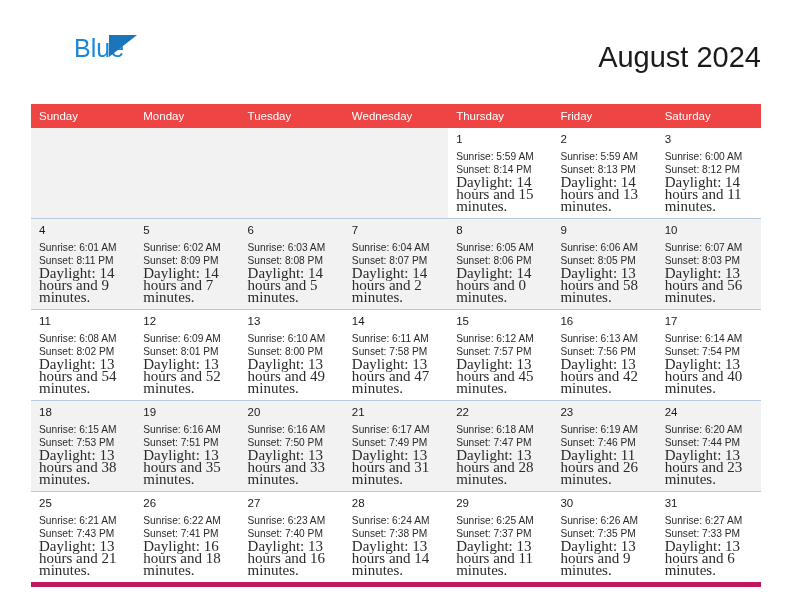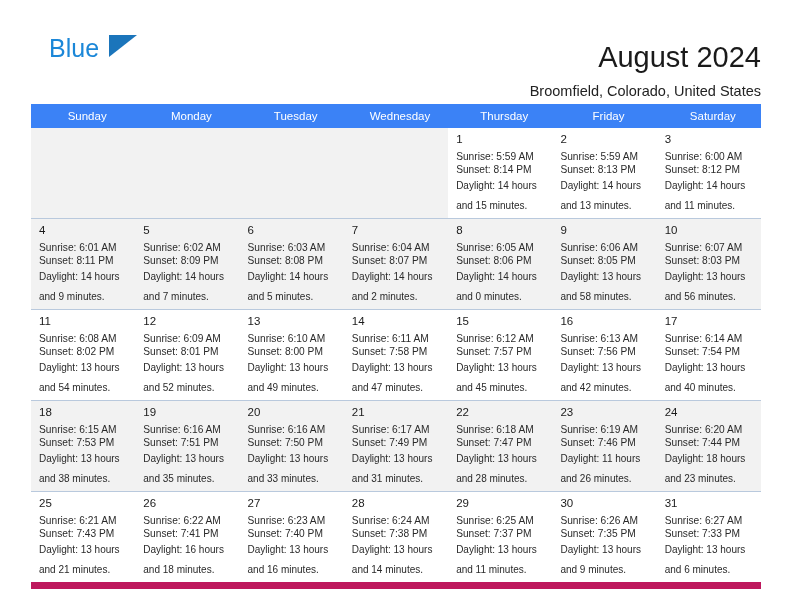--- a/index.html
+++ b/index.html
@@ -50,21 +50,21 @@
     left: 78px;
     top: 1px;
     width: 0;
     height: 0;
     border-left: 28px solid #1b75bb;
     border-bottom: 22px solid transparent;
   }
   .brand-line2 {
     display: block;
     margin-top: 2px;
-    margin-left: 18px;
+    margin-left: 43px;
     font-size: 25px;
     color: #1b87d8;
     height: 26px;
   }
   .title-block {
     position: absolute;
     right: 0;
     top: 13px;
     text-align: right;
   }
@@ -85,25 +85,25 @@
   
   .calendar {
     position: absolute;
     left: 31px;
     top: 104px;
     width: 730px;
     border-collapse: collapse;
     table-layout: fixed;
   }
   .calendar th {
-    background: #3b82f6;
+    background: #ef4444;
     color: #ffffff;
     font-size: 11.5px;
     font-weight: normal;
-    text-align: center;
+    text-align: left;
     padding: 6px 0 6px 8px;
     height: 12px;
     border: none;
   }
   .calendar td {
     vertical-align: top;
     padding: 0;
     height: 90px;
     border: none;
     border-bottom: 1px solid #b9c9dd;
@@ -125,44 +125,44 @@
   }
   .detail {
     display: block;
     font-size: 10.2px;
     color: #2a2a2a;
     line-height: 13.2px;
     white-space: nowrap;
   }
   .detail-wrap {
     display: block;
-    font-size: 10px;
+    font-size: 15px;
     color: #2a2a2a;
-    line-height: 20px;
+    line-height: 12px;
+    font-family: Liberation Serif, serif;
   }
   tr.week-shaded td .cell-inner { background: #f2f2f2; }
   tr.week-plain td .cell-inner { background: #ffffff; }
   .calendar tr.week-row td { border-bottom: 1px solid #b9c9dd; }
-  .calendar tr.week-row:last-child td { border-bottom: 7px solid #be185d; }
+  .calendar tr.week-row:last-child td { border-bottom: 5px solid #be185d; }
 </style>
 </head>
 <body>
 
 <div class="page">
 
   <div class="header">
 
     <div class="brand">
       <span class="brand-triangle"></span>
       <span class="brand-line2">Blue</span>
     </div>
 
     <div class="title-block">
       <div class="cal-title">August 2024</div>
-      <div class="cal-subtitle">Broomfield, Colorado, United States</div>
     </div>
 
   </div>
 
   <table class="calendar">
     <thead>
       <tr>
         <th>Sunday</th>
         <th>Monday</th>
         <th>Tuesday</th>
@@ -374,21 +374,21 @@
               <span class="detail">Sunrise: 6:19 AM</span>
               <span class="detail">Sunset: 7:46 PM</span>
               <span class="detail-wrap">Daylight: 11 hours and 26 minutes.</span>
             </div>
           </td>
           <td>
             <div class="cell-inner">
               <span class="daynum">24</span>
               <span class="detail">Sunrise: 6:20 AM</span>
               <span class="detail">Sunset: 7:44 PM</span>
-              <span class="detail-wrap">Daylight: 18 hours and 23 minutes.</span>
+              <span class="detail-wrap">Daylight: 13 hours and 23 minutes.</span>
             </div>
           </td>
         </tr>
         <tr class="week-row week-plain">
           <td>
             <div class="cell-inner">
               <span class="daynum">25</span>
               <span class="detail">Sunrise: 6:21 AM</span>
               <span class="detail">Sunset: 7:43 PM</span>
               <span class="detail-wrap">Daylight: 13 hours and 21 minutes.</span>

